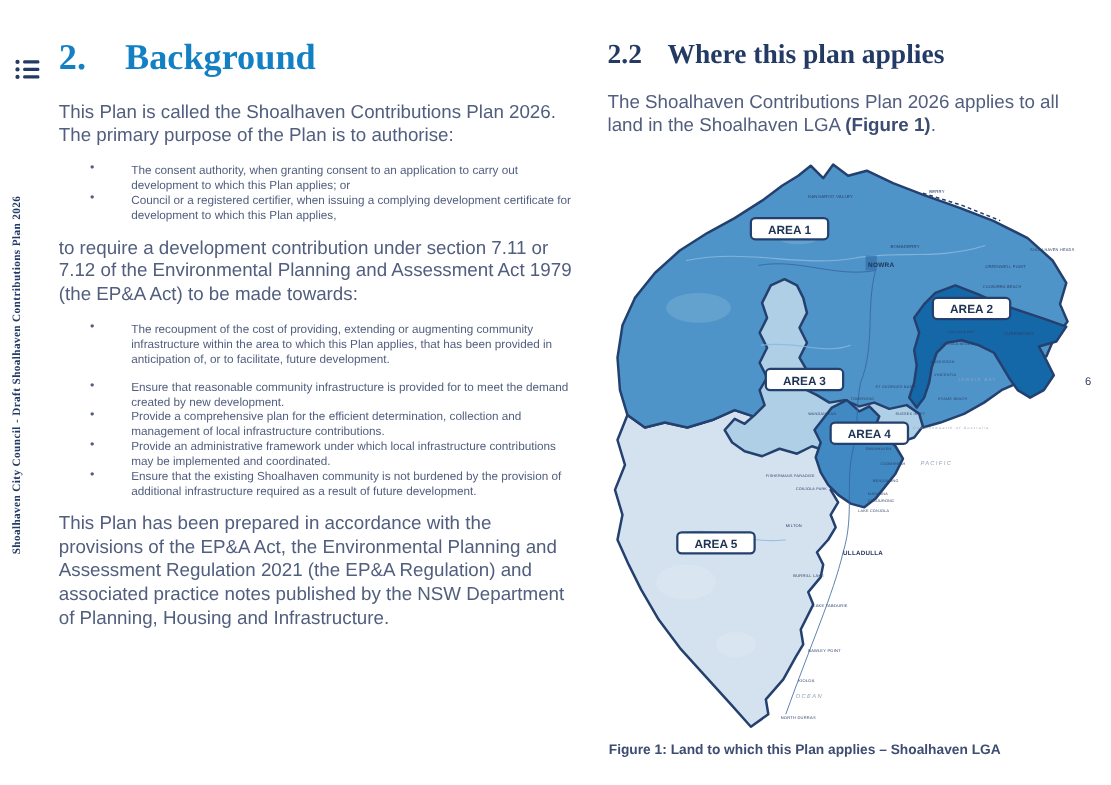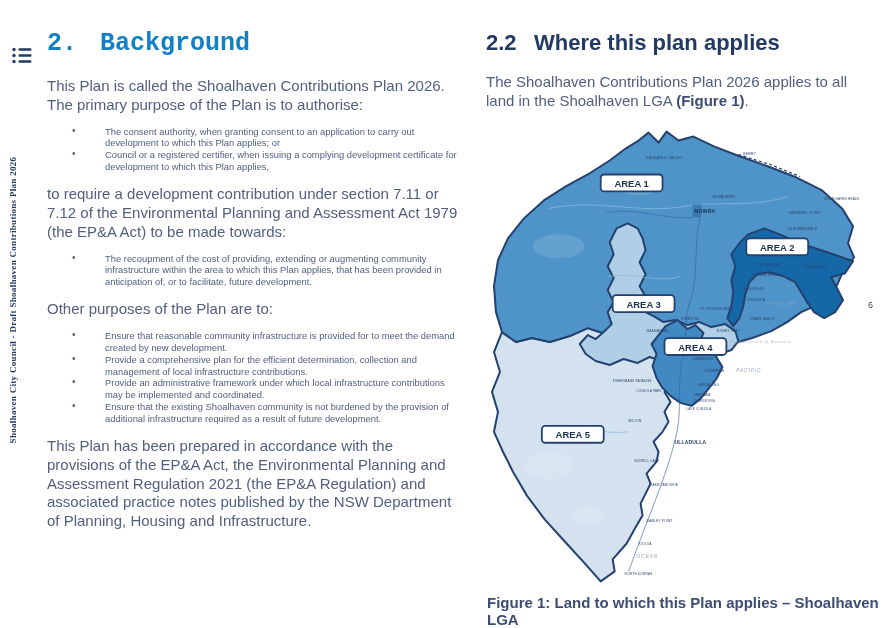--- a/index.html
+++ b/index.html
@@ -7,38 +7,38 @@
         font-family:"Liberation Sans",sans-serif;}
   
   .rail-text{position:absolute;left:13px;top:300px;transform:translate(-50%,-50%) rotate(-90deg);
 
              white-space:nowrap;font-family:"Liberation Serif","DejaVu Serif",serif;
              font-weight:bold;font-size:9px;letter-spacing:.3px;color:#223a64;}
   .toc-icon{position:absolute;left:12px;top:47px;cursor:pointer;}
   
   .col-left{position:absolute;left:47px;top:30px;width:412px;}
   .col-right{position:absolute;left:486px;top:30px;width:372px;}
-  h1{margin:0;font-family:Liberation Mono, monospace;font-weight:bold;
-     font-size:25px;line-height:1.15;color:#1480c4;}
-  h2{margin:6px 0 0;font-family:Liberation Sans, sans-serif;font-weight:bold;
+  h1{margin:0;font-family:Liberation Serif, serif;font-weight:bold;
+     font-size:29px;line-height:1.15;color:#1480c4;}
+  h2{margin:6px 0 0;font-family:Liberation Serif, serif;font-weight:bold;
      font-size:22px;line-height:1.15;color:#223a64;}
   .col-right h2{margin:0;}
   .hnum{display:inline-block;}
   h1 .hnum{width:53px;}
   h2 .hnum{width:53px;}
   .col-right h2 .hnum{width:48px;}
   p{margin:12px 0 0;font-size:15px;line-height:1.26;color:#515e7e;}
   p.first{margin-top:18px;}
   ul{margin:11px 0 0;padding:0;list-style:none;}
   li{position:relative;padding-left:58px;margin:0;font-size:9.4px;line-height:1.26;color:#515e7e;}
   li::before{content:"\2022";position:absolute;left:25px;top:-1px;font-size:10px;color:#515e7e;}
   .intro b{color:#3d4d72;}
   
   .map-wrap{position:absolute;left:489px;top:124px;width:374px;height:464px;}
-  .map-caption{position:absolute;left:487px;top:594px;font-size:15px;font-weight:bold;color:#3d4d72;}
+  .map-caption{position:absolute;left:487px;top:594px;font-size:11px;font-weight:bold;color:#3d4d72;}
   .page-num{position:absolute;left:868px;top:300px;font-size:9px;color:#3b4963;}
   .town{font-family:"Liberation Sans",sans-serif;fill:#2c4168;letter-spacing:.2px;}
   .town-bold{font-weight:bold;fill:#1e3254;}
   .water{font-family:"Liberation Sans",sans-serif;font-style:italic;fill:#93a3ba;letter-spacing:1.1px;}
   .areapill-rect{fill:#ffffff;stroke:#24406e;stroke-width:1.8;}
   .areapill-text{font-family:"Liberation Sans",sans-serif;font-weight:bold;font-size:9.5px;
                  fill:#1e3254;text-anchor:middle;}
 </style>
 </head>
 <body>
@@ -64,21 +64,20 @@
       <li>The consent authority, when granting consent to an application to carry out development to which this Plan applies; or</li>
       <li>Council or a registered certifier, when issuing a complying development certificate for development to which this Plan applies,</li>
     </ul>
 
     <p>to require a development contribution under section 7.11 or 7.12 of the Environmental Planning and Assessment Act 1979 (the EP&amp;A Act) to be made towards:</p>
 
     <ul>
       <li>The recoupment of the cost of providing, extending or augmenting community infrastructure within the area to which this Plan applies, that has been provided in anticipation of, or to facilitate, future development.</li>
     </ul>
 
-    <p>Other purposes of the Plan are to:</p>
 
     <ul>
       <li>Ensure that reasonable community infrastructure is provided for to meet the demand created by new development.</li>
       <li>Provide a comprehensive plan for the efficient determination, collection and management of local infrastructure contributions.</li>
       <li>Provide an administrative framework under which local infrastructure contributions may be implemented and coordinated.</li>
       <li>Ensure that the existing Shoalhaven community is not burdened by the provision of additional infrastructure required as a result of future development.</li>
     </ul>
 
     <p>This Plan has been prepared in accordance with the provisions of the EP&amp;A Act, the Environmental Planning and Assessment Regulation 2021 (the EP&amp;A Regulation) and associated practice notes published by the NSW Department of Planning, Housing and Infrastructure.</p>
   </div>

